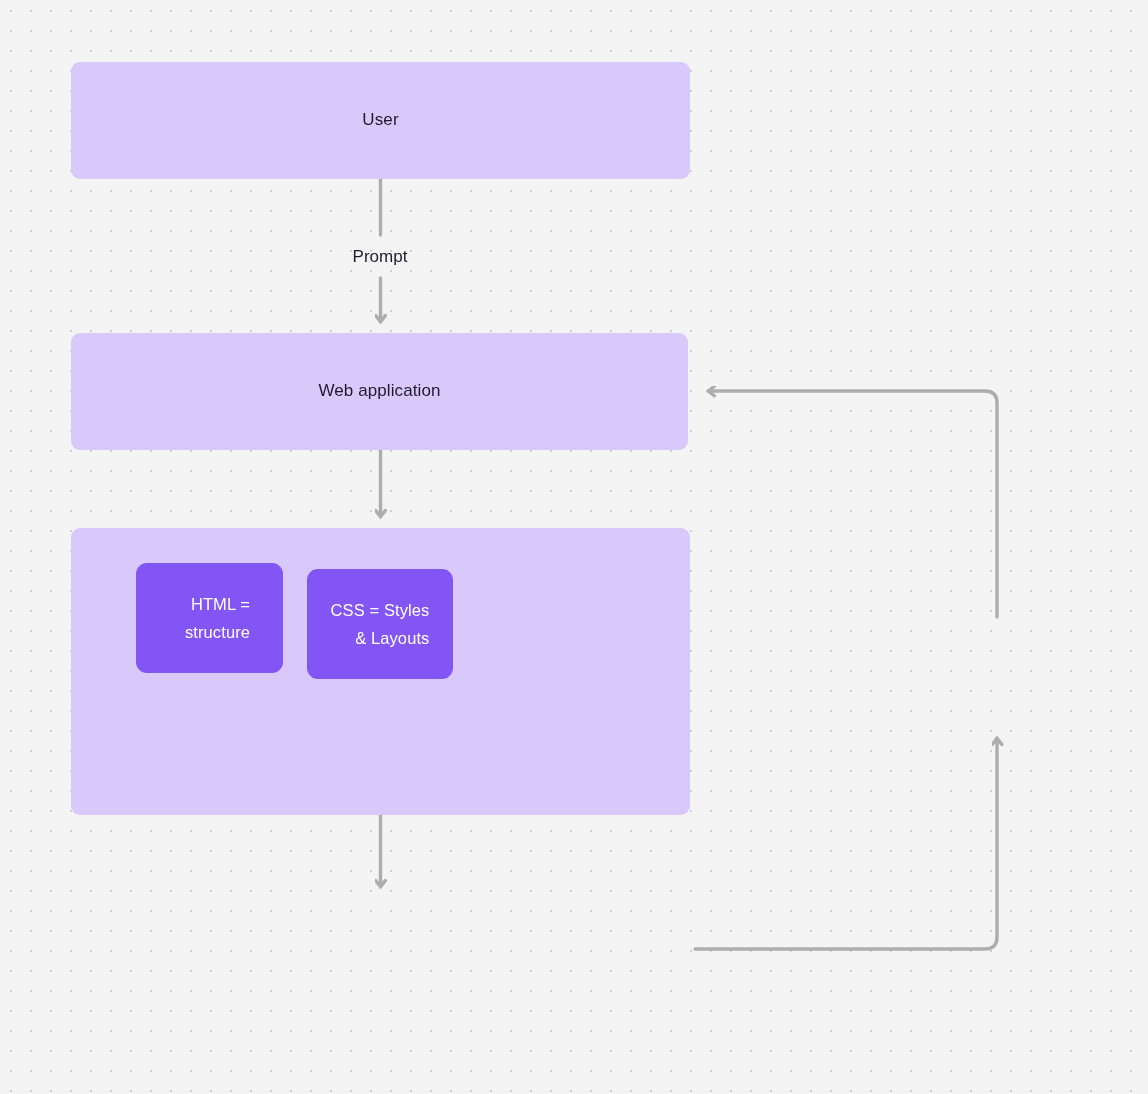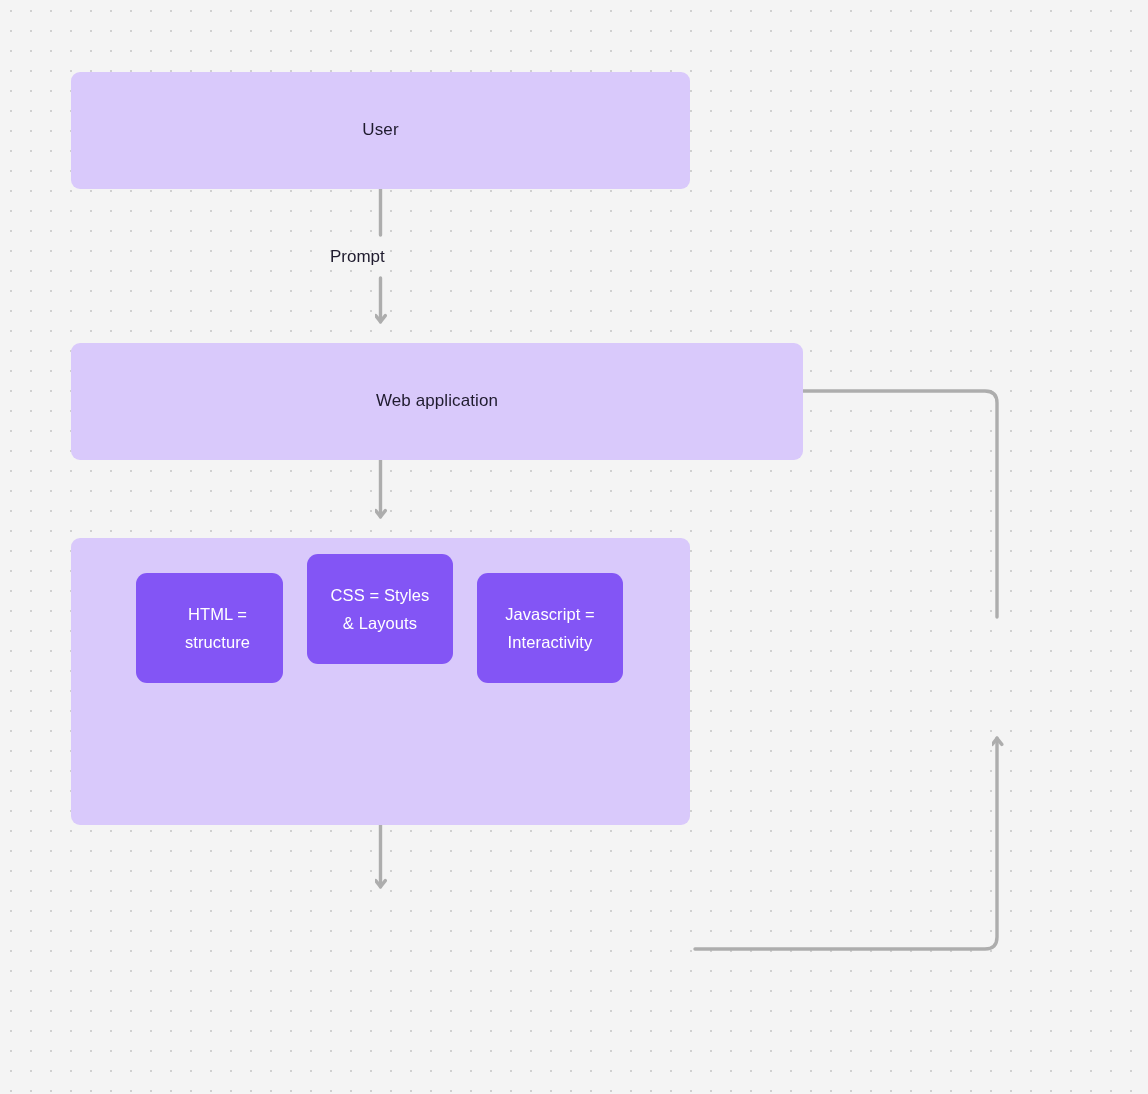--- a/index.html
+++ b/index.html
@@ -33,58 +33,58 @@
     height: 1094px;
     pointer-events: none;
   }
 
   .node {
     position: absolute;
     box-sizing: border-box;
     display: flex;
     align-items: center;
     justify-content: center;
-    text-align: center;
+    text-align: right;
     border-radius: 9px;
     background: #d9c9fb;
     color: #1f1b2e;
     font-size: 17px;
     line-height: 1.45;
     letter-spacing: 0.1px;
-    margin-top: 10px;
   }
 
   .node.inner {
     background: #8355f5;
     color: #ffffff;
     border-radius: 11px;
     font-size: 16.5px;
     line-height: 1.72;
     padding: 4px 6px;
   }
 
   .edge-label {
     position: absolute;
     box-sizing: border-box;
     display: flex;
     align-items: center;
+    justify-content: center;
     color: #1f1b2e;
     font-size: 17px;
     white-space: nowrap;
   }
 
   
   #node-user            { left: 71px;  top: 62px;  width: 619px; height: 117px; }
-  #node-web-application { left: 71px;  top: 333px; width: 732px; height: 117px; }
+  #node-web-application { left: 71px;  top: 333px; width: 617px; height: 117px; }
   #node-components      { left: 71px;  top: 528px; width: 619px; height: 287px; }
   #node-vite            { left: 71px;  top: 898px; width: 619px; height: 117px; }
   #node-render-ui       { left: 903px; top: 617px; width: 189px; height: 108px; }
 
   #node-html-structure  { left: 136px; top: 563px; width: 147px; height: 110px; padding-left: 22px; }
-  #node-css-styles      { left: 307px; top: 544px; width: 146px; height: 110px; }
+  #node-css-styles      { left: 307px; top: 569px; width: 146px; height: 110px; }
   #node-javascript      { left: 477px; top: 563px; width: 146px; height: 110px; }
 
   #label-components     { left: 71px;  top: 712px; width: 619px; height: 36px; }
   #label-prompt         { left: 330px; top: 240px; width: 100px; height: 34px; }
 </style>
 </head>
 <body>
 
 <div id="canvas">
 
@@ -144,23 +144,17 @@
     </span>
   </div>
 
   <div class="node inner" id="node-css-styles">
     <span>
       <span>CSS = Styles</span><br>
       <span>&amp; Layouts</span>
     </span>
   </div>
 
-  <div class="node inner" id="node-javascript">
-    <span>
-      <span>Javascript =</span><br>
-      <span>Interactivity</span>
-    </span>
-  </div>
 
 
 
 
 </div>
 
 </body></html>

